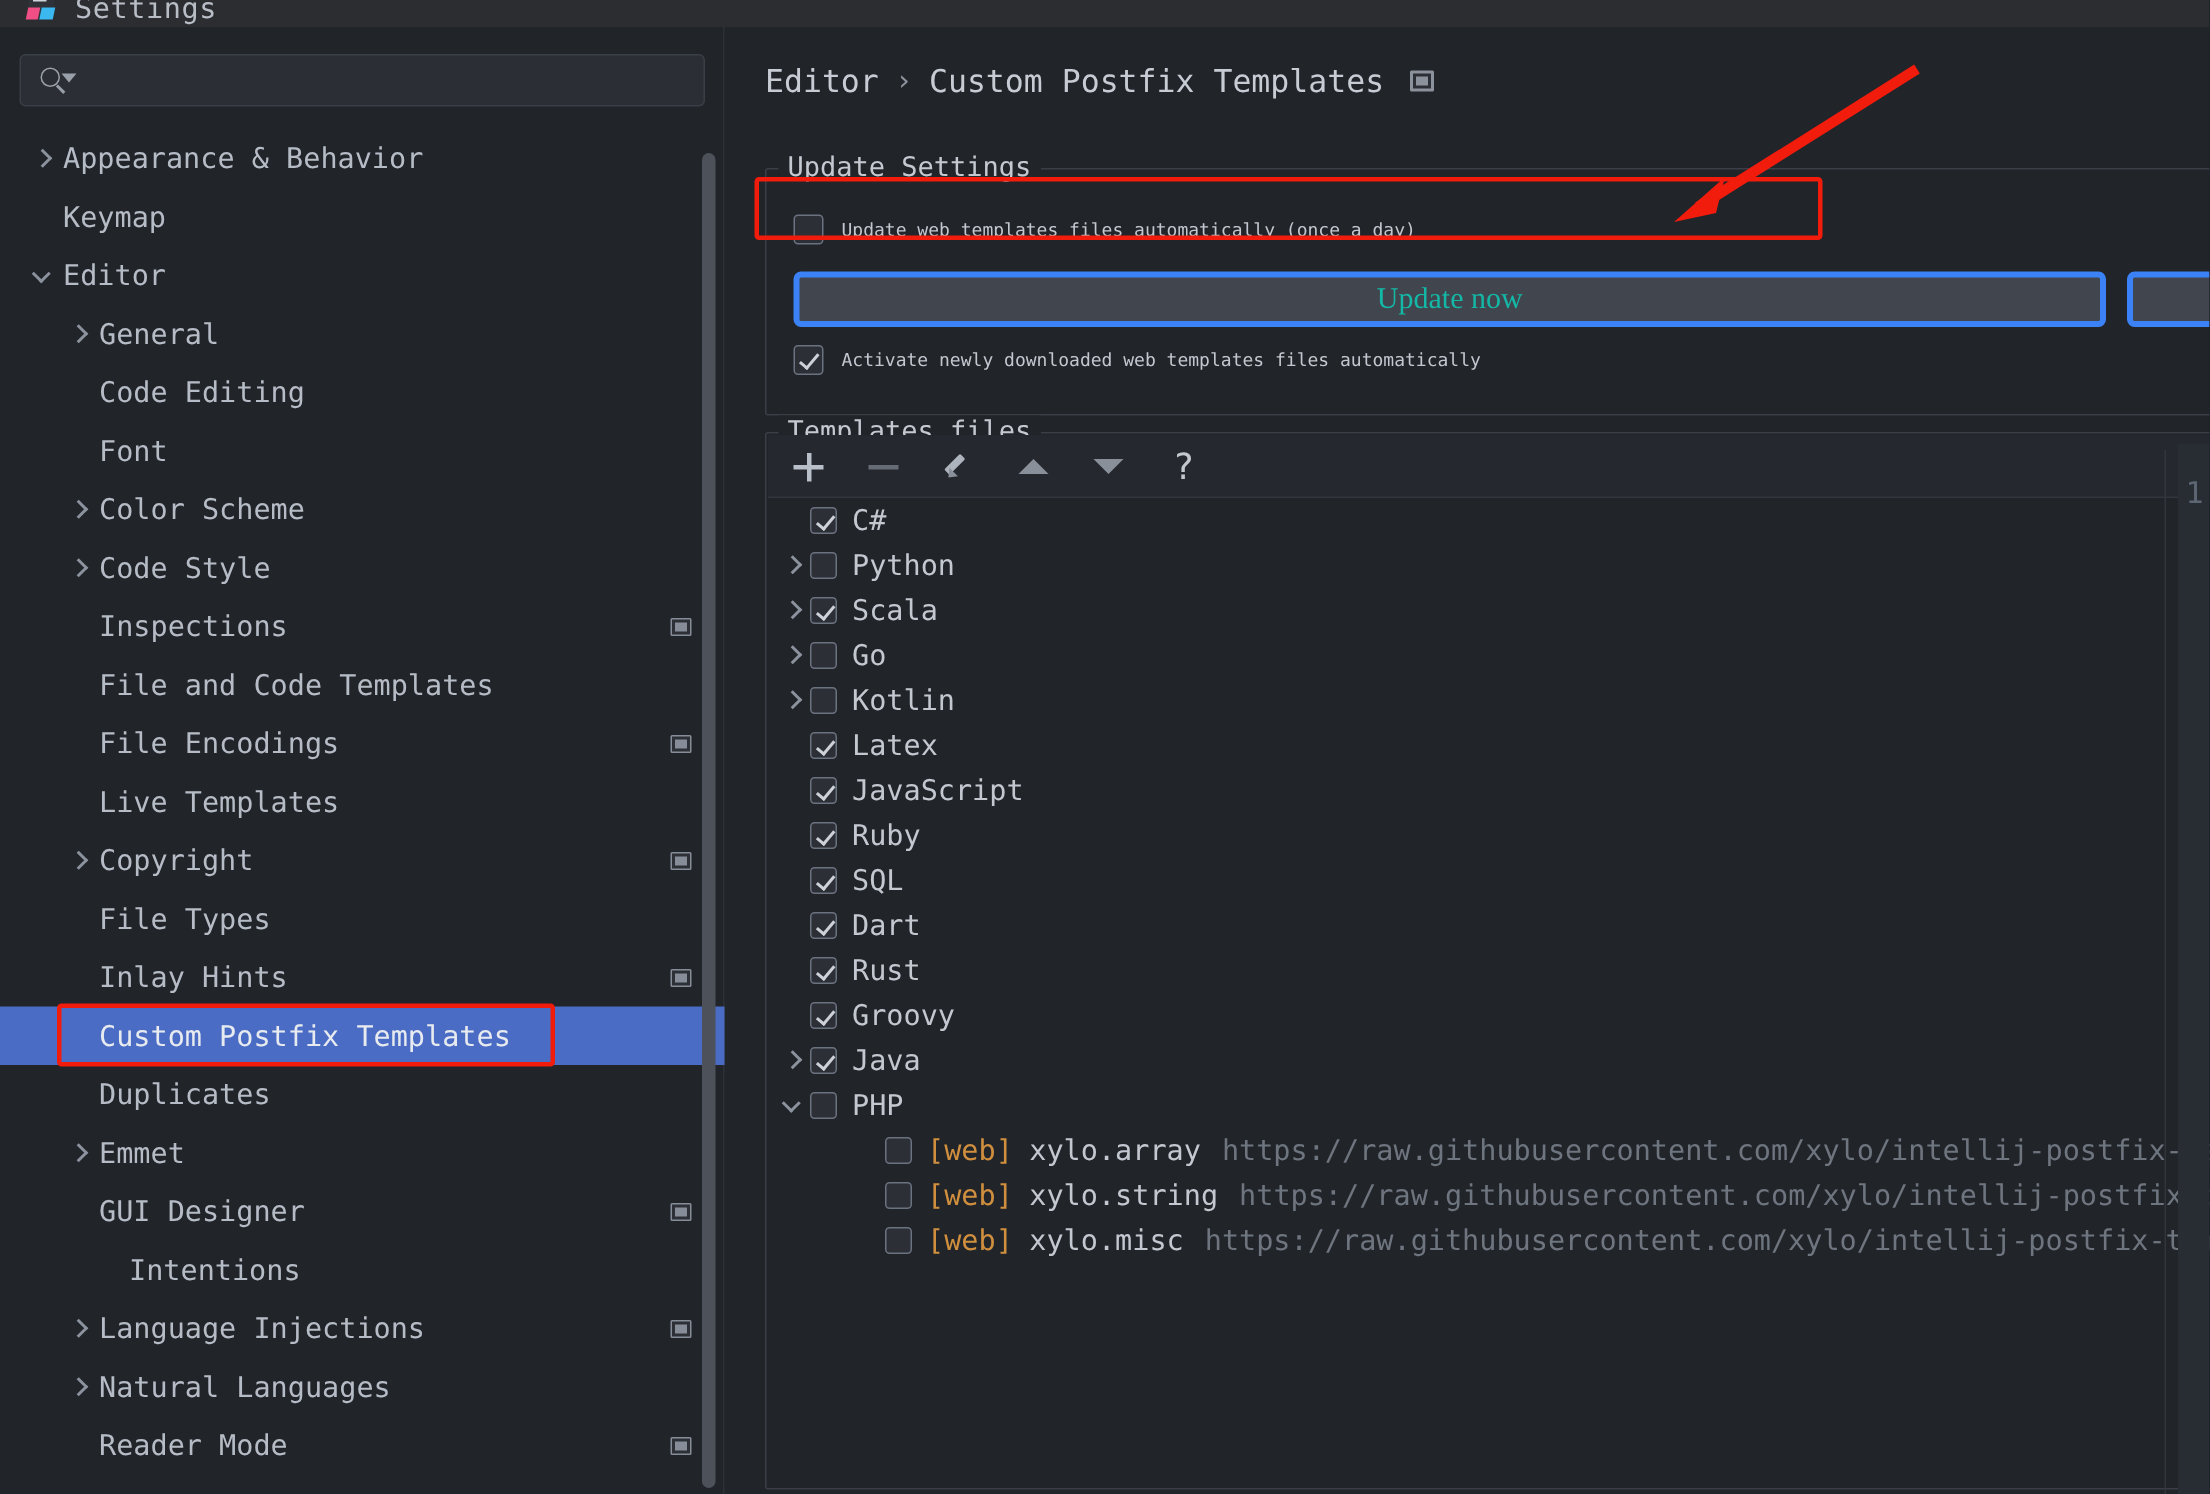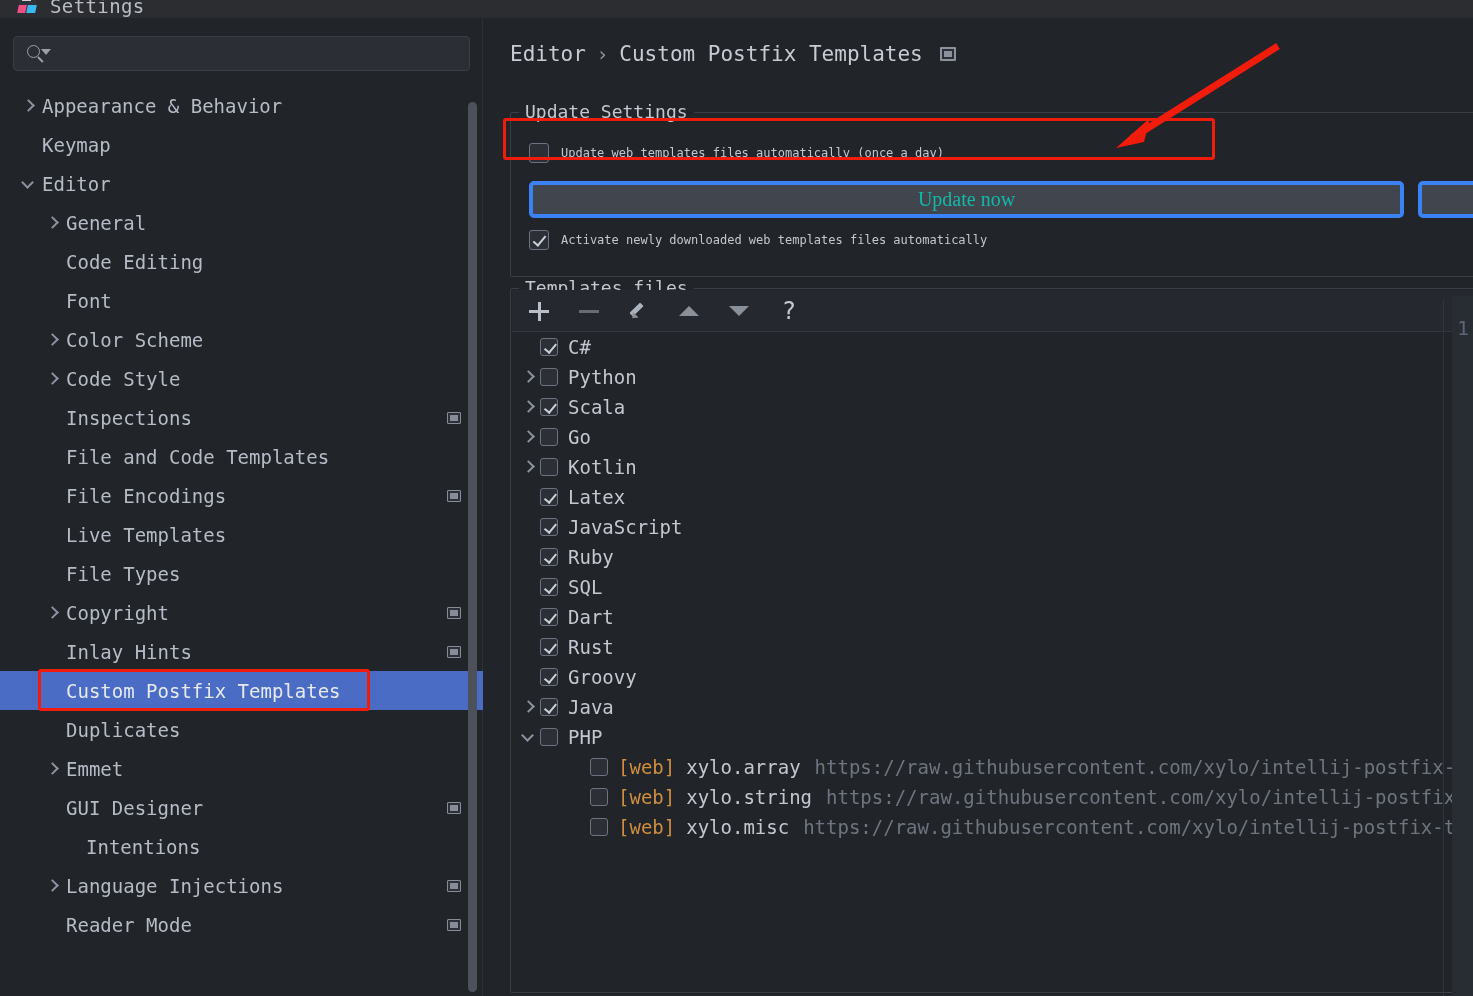--- a/index.html
+++ b/index.html
@@ -312,29 +312,29 @@
         <div class="tree-row" style="padding-left: 44px;">
           <span class="tr-arrow"></span>
           <span class="tr-label" style="margin-left: 6px;">File Encodings</span>
           <span class="tr-badge"></span>
         </div>
         <div class="tree-row" style="padding-left: 44px;">
           <span class="tr-arrow"></span>
           <span class="tr-label" style="margin-left: 6px;">Live Templates</span>
         </div>
         <div class="tree-row" style="padding-left: 44px;">
+          <span class="tr-arrow right"></span>
+          <span class="tr-label" style="margin-left: 6px;">Copyright</span>
+          <span class="tr-badge"></span>
+        </div>
+        <div class="tree-row" style="padding-left: 44px;">
           <span class="tr-arrow"></span>
           <span class="tr-label" style="margin-left: 6px;">File Types</span>
         </div>
         <div class="tree-row" style="padding-left: 44px;">
-          <span class="tr-arrow right"></span>
-          <span class="tr-label" style="margin-left: 6px;">Copyright</span>
-          <span class="tr-badge"></span>
-        </div>
-        <div class="tree-row" style="padding-left: 44px;">
           <span class="tr-arrow"></span>
           <span class="tr-label" style="margin-left: 6px;">Inlay Hints</span>
           <span class="tr-badge"></span>
         </div>
         <div class="tree-row selected" style="padding-left: 44px;">
           <span class="tr-arrow"></span>
           <span class="tr-label" style="margin-left: 6px;">Custom Postfix Templates</span>
         </div>
         <div class="tree-row" style="padding-left: 44px;">
           <span class="tr-arrow"></span>
@@ -350,20 +350,24 @@
           <span class="tr-badge"></span>
         </div>
         <div class="tree-row" style="padding-left: 64px;">
           <span class="tr-arrow"></span>
           <span class="tr-label" style="margin-left: 6px;">Intentions</span>
         </div>
         <div class="tree-row" style="padding-left: 44px; align-items: center;">
           <span class="tr-arrow right"></span>
           <span class="tr-label" style="margin-left: 6px;">Language Injections</span>
           <span class="tr-badge"></span>
+        </div>
+        <div class="tree-row" style="padding-left: 44px;">
+          <span class="tr-arrow right"></span>
+          <span class="tr-label" style="margin-left: 6px;">Natural Languages</span>
         </div>
         <div class="tree-row" style="padding-left: 44px;">
           <span class="tr-arrow"></span>
           <span class="tr-label" style="margin-left: 6px;">Reader Mode</span>
           <span class="tr-badge"></span>
         </div>
       </div>
     <div class="sb-scrollbar"></div>
   </div>
 

